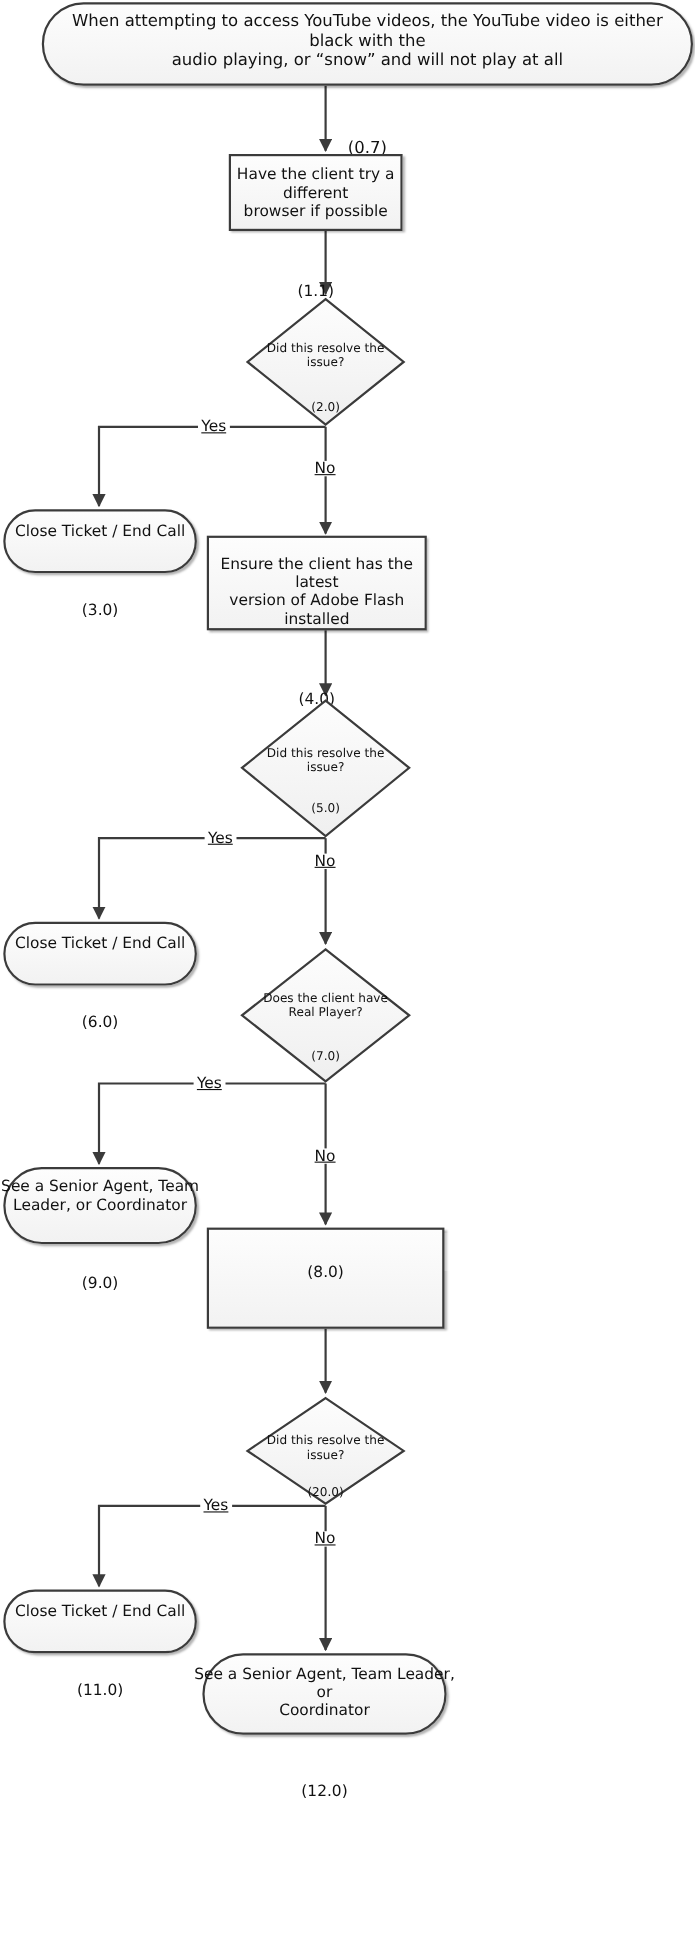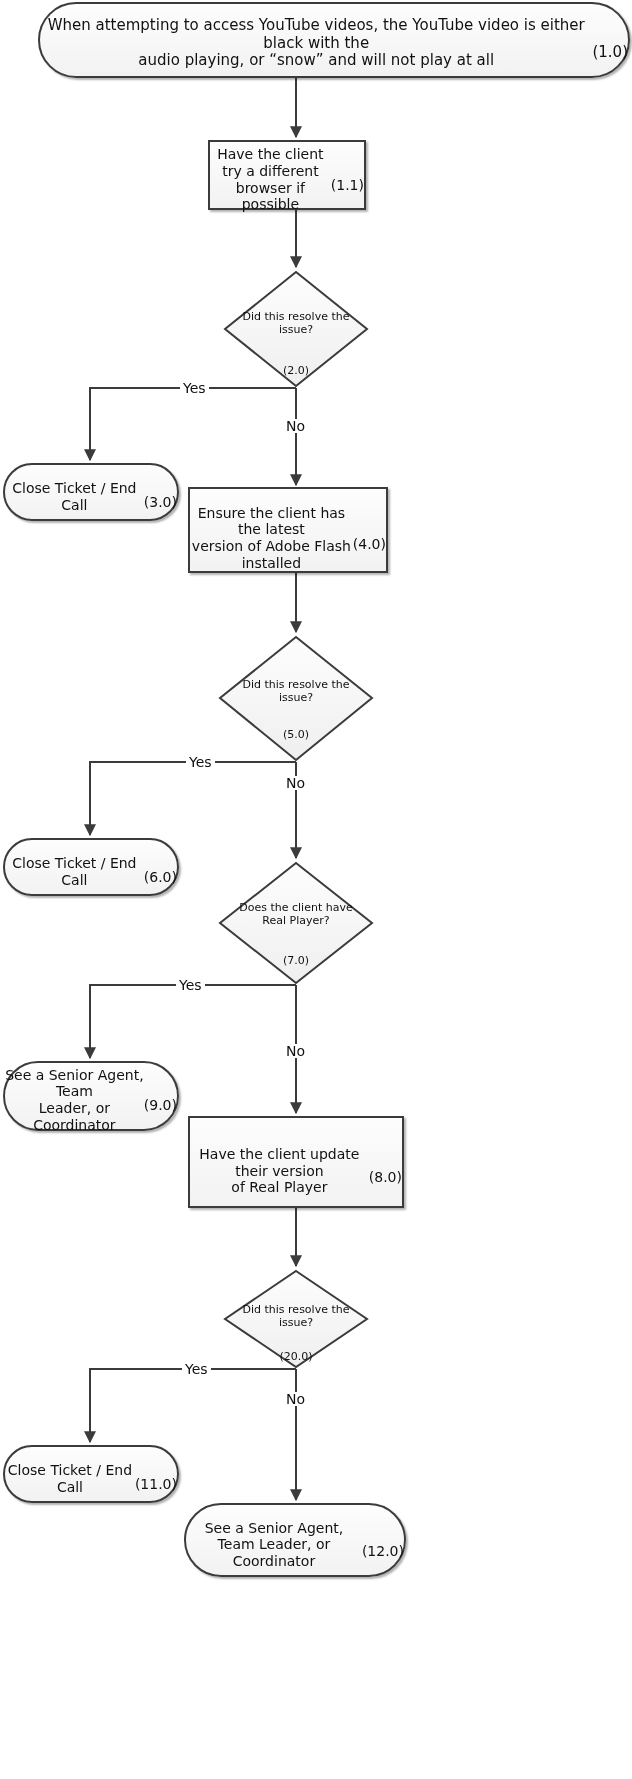--- a/index.html
+++ b/index.html
@@ -27,23 +27,24 @@
   }
 
   
   .node {
     position: absolute;
     box-sizing: border-box;
     background: linear-gradient(to bottom, #fdfdfd 0%, #f2f2f2 100%);
     border: 2px solid #3b3b3b;
     box-shadow: 2px 2px 2px rgba(0,0,0,0.30);
     display: flex;
-    flex-direction: row;
+    flex-direction: column;
     align-items: center;
     color: #111111;
+    gap: 44px;
   }
   .node.terminator {
     border-radius: 999px;
   }
   .node.process {
     border-radius: 0;
   }
   .node .label {
     text-align: center;
     line-height: 1.18;
@@ -81,20 +82,21 @@
   }
 
   
   .edge-label {
     position: absolute;
     color: #111111;
     background: #ffffff;
     padding: 0 3px;
     line-height: 1;
     white-space: nowrap;
+    text-decoration: underline;
   }
 
   
   .fs15 { font-size: 15px; }
   .fs14 { font-size: 14px; }
   .fs13 { font-size: 11px; margin-top: 21px; }
 </style>
 </head>
 <body>
 
@@ -130,21 +132,21 @@
 
   <div class="edge-label fs14" style="left:176px; top:978px;">Yes</div>
   <div class="edge-label fs14" style="left:283px; top:1044px;">No</div>
 
   <div class="edge-label fs14" style="left:182px; top:1362px;">Yes</div>
   <div class="edge-label fs14" style="left:283px; top:1392px;">No</div>
 
   <div class="node terminator" style="left:38px; top:2px; width:592px; height:76px; padding-top:7px;">
     <div class="label fs15" style="width:580px;">When attempting to access YouTube videos, the YouTube video is either black with the
 audio playing, or “snow” and will not play at all</div>
-    <div class="ref fs15" style="margin-top:18px;">(1.0)</div>
+    <div class="ref fs15" style="margin-top:18px;">(0.7)</div>
   </div>
 
   <div class="node process" style="left:208px; top:140px; width:158px; height:70px; padding-top:9px;">
     <div class="label fs14" style="width:194px;">Have the client try a different
 browser if possible</div>
     <div class="ref fs14" style="margin-top:13px;">(1.1)</div>
   </div>
 
   <div class="decision" style="left:223px; top:270px; width:146px; height:118px;">
     <svg class="dia" width="146" height="118" viewBox="0 0 146 118">
@@ -207,22 +209,20 @@
     <div class="dref fs13" style="top:72px;">(7.0)</div>
   </div>
 
   <div class="node terminator" style="left:3px; top:1061px; width:176px; height:70px; padding-top:8px;">
     <div class="label fs14" style="width:186px;">See a Senior Agent, Team
 Leader, or Coordinator</div>
     <div class="ref fs14" style="margin-top:12px;">(9.0)</div>
   </div>
 
   <div class="node process" style="left:188px; top:1116px; width:216px; height:92px; padding-top:18px;">
-    <div class="label fs14" style="width:224px;">Have the client update their version
-of Real Player</div>
     <div class="ref fs14" style="margin-top:14px;">(8.0)</div>
   </div>
 
   <div class="decision" style="left:223px; top:1269px; width:146px; height:100px;">
     <svg class="dia" width="146" height="100" viewBox="0 0 146 100">
       <defs>
         <linearGradient id="dg10" x1="0" y1="0" x2="0" y2="1">
           <stop offset="0%" stop-color="#fdfdfd"></stop>
           <stop offset="100%" stop-color="#efefef"></stop>
         </linearGradient>

